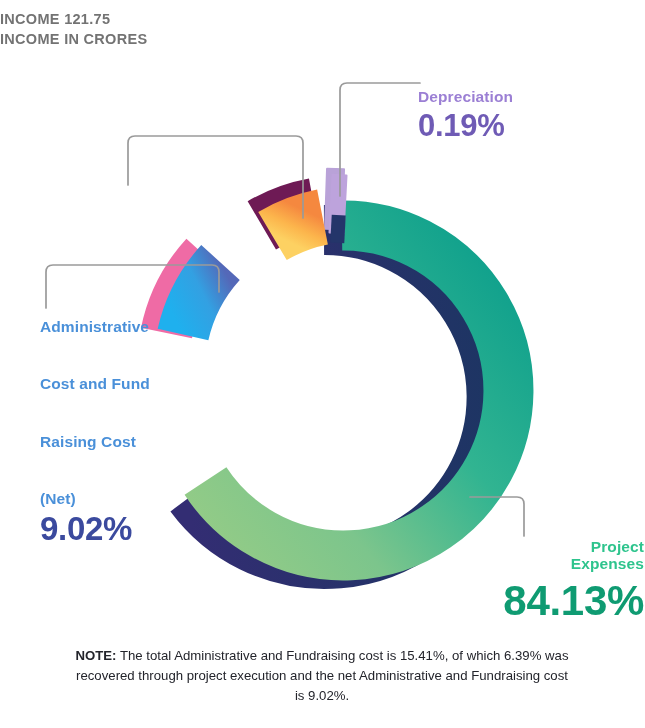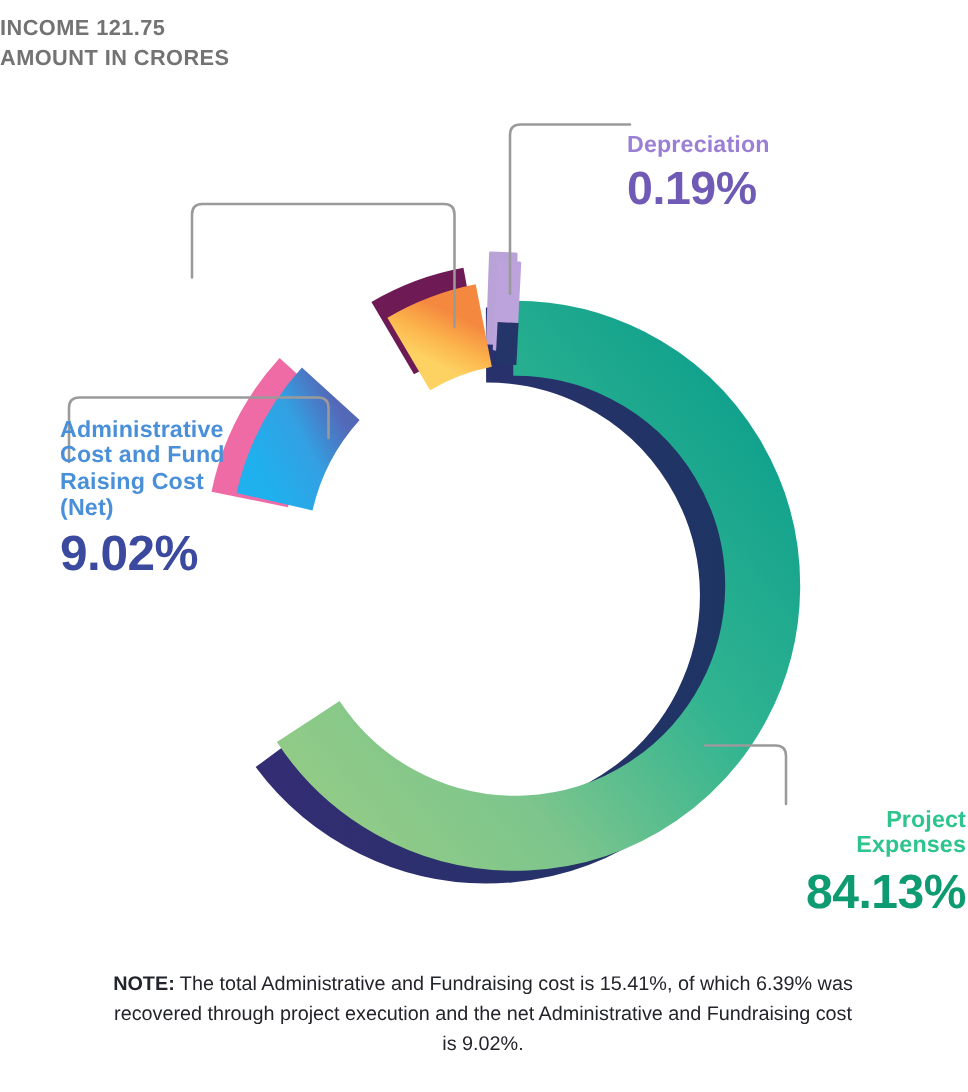--- a/index.html
+++ b/index.html
@@ -80,32 +80,32 @@
   #callout-accumulation .cap { color: #f9b44c; }
   #callout-accumulation .pct { color: #f58b47; }
 
   
   #callout-administrative {
     left: 40px;
     top: 278px;
     text-align: left;
     width: 170px;
   }
-  #callout-administrative .cap { color: #4a90d9; }
+  #callout-administrative .cap { color: #4a90d9; margin-top: 40px; }
   #callout-administrative .pct { color: #3b4a9e; font-size: 33px; }
 
   
   #callout-project {
     left: 474px;
     top: 538px;
     text-align: right;
     width: 170px;
   }
   #callout-project .cap { color: #2ec48d; }
-  #callout-project .pct { color: #0f9b72; font-size: 32px; }
+  #callout-project .pct { color: #0f9b72; font-size: 42px; }
 
   
   #footnote {
     position: absolute;
     left: 72px;
     top: 646px;
     width: 500px;
     text-align: center;
     font-size: 13.2px;
     line-height: 1.5;
@@ -113,21 +113,21 @@
   }
   #footnote b { font-weight: bold; margin-top: 40px; }
 </style>
 </head>
 <body>
 
 <div id="chart-root">
 
   <div class="title-block">
     <span class="ln">INCOME 121.75</span>
-    <span class="ln">AMOUNT IN CRORES</span>
+    <span class="ln">INCOME IN CRORES</span>
   </div>
 
   <svg id="stage" width="645" height="728" viewBox="0 0 645 728">
     <defs>
 
       <linearGradient id="gradProject" x1="0" y1="1" x2="1" y2="0.1">
         <stop offset="0%" stop-color="#96cc86"></stop>
         <stop offset="30%" stop-color="#7cc58c"></stop>
         <stop offset="62%" stop-color="#31b491"></stop>
         <stop offset="100%" stop-color="#0d9f8c"></stop>

